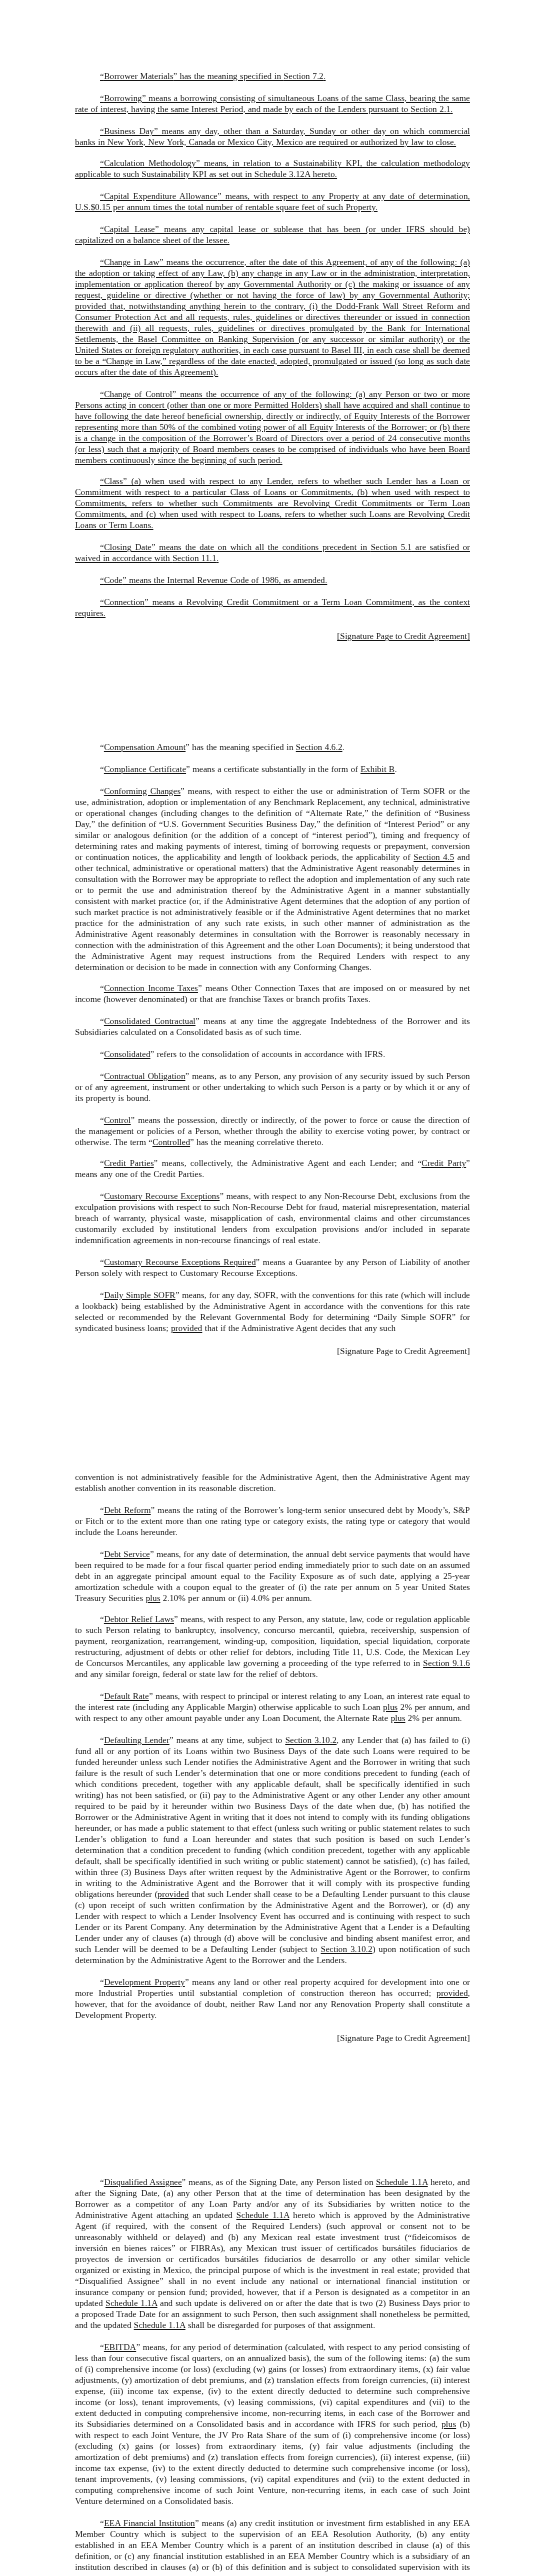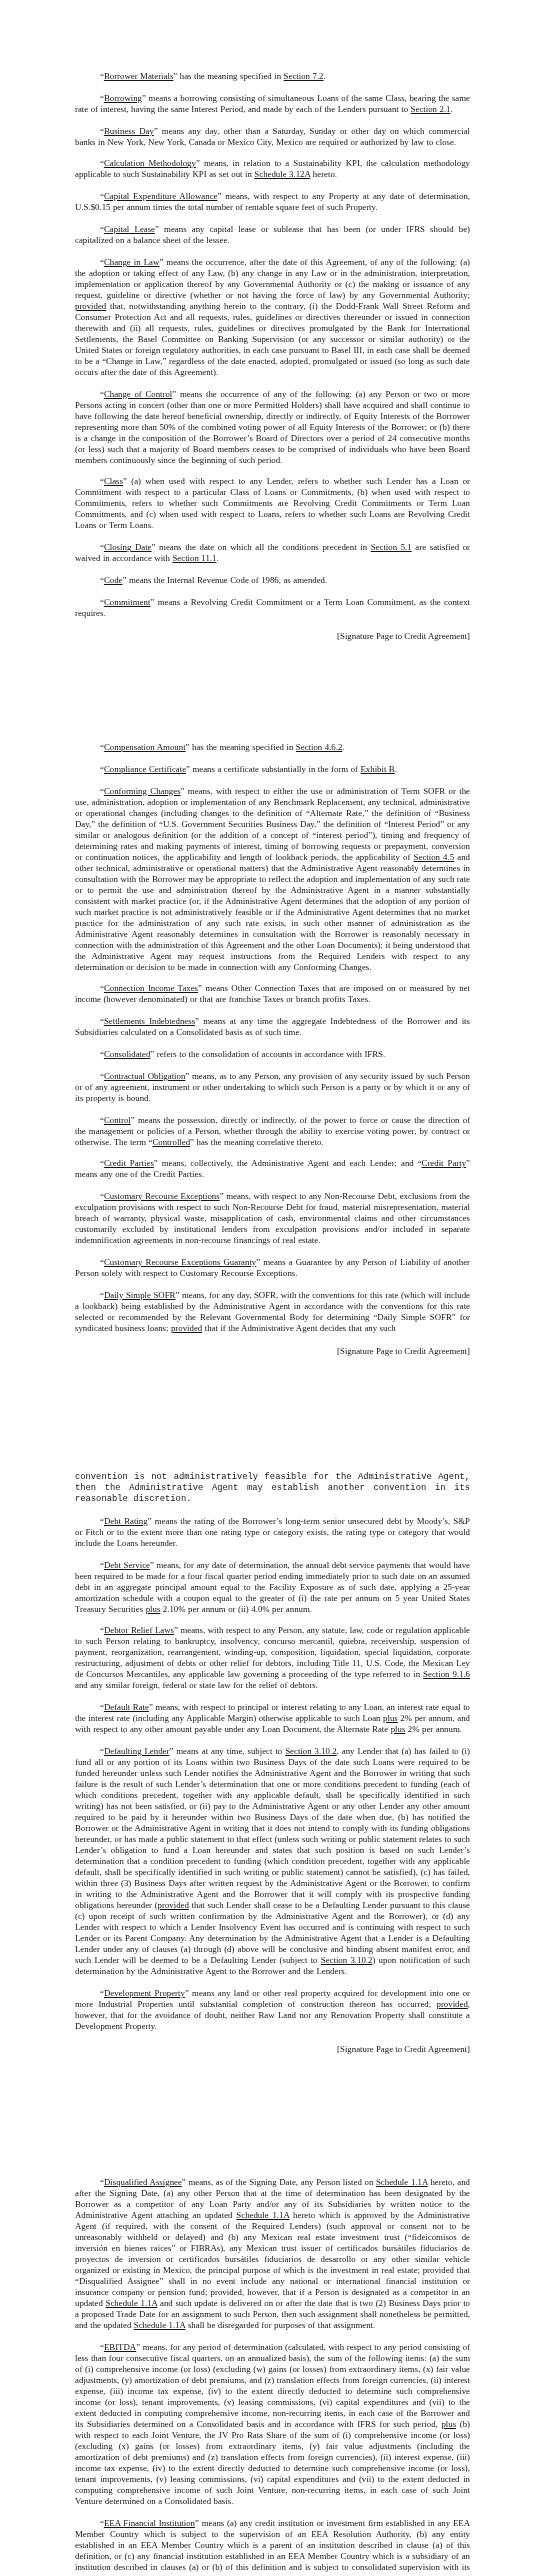--- a/index.html
+++ b/index.html
@@ -12,30 +12,30 @@
     color:#141414;
   }
   .page{
     position:absolute;
     left:75px;
     width:395px;
     font-size:8.8px;
     line-height:11px;
     text-align:justify;
   }
-  .page:nth-child(1){top:71px;}
+  .page:nth-child(1){top:71px;text-decoration:underline;}
   .page:nth-child(2){top:742px;}
   .page:nth-child(3){top:1472px;}
   .page:nth-child(4){top:2177px;}
   .page p{
     margin:0 0 10.8px 0;
     text-indent:25px;
     word-spacing:0.3px;
   }
-  .page p.cont{text-indent:0;font-family:Liberation Mono, monospace;}
+  .page p.cont{text-indent:0;}
   .u{text-decoration:underline;}
   .footer{
     margin-top:12.4px;
     text-align:right;
     text-indent:0;
   }
 </style>
 </head>
 <body>
 
@@ -45,41 +45,41 @@
       <p><span>“</span><span class="u">Borrowing</span><span>” means a borrowing consisting of simultaneous Loans of the same Class, bearing the same rate of interest, having the same Interest Period, and made by each of the Lenders pursuant to </span><span class="u">Section 2.1</span><span>.</span></p>
       <p><span>“</span><span class="u">Business Day</span><span>” means any day, other than a Saturday, Sunday or other day on which commercial banks in New York, New York, Canada or Mexico City, Mexico are required or authorized by law to close.</span></p>
       <p><span>“</span><span class="u">Calculation Methodology</span><span>” means, in relation to a Sustainability KPI, the calculation methodology applicable to such Sustainability KPI as set out in </span><span class="u">Schedule 3.12A</span><span> hereto.</span></p>
       <p><span>“</span><span class="u">Capital Expenditure Allowance</span><span>” means, with respect to any Property at any date of determination, U.S.$0.15 per annum times the total number of rentable square feet of such Property.</span></p>
       <p><span>“</span><span class="u">Capital Lease</span><span>” means any capital lease or sublease that has been (or under IFRS should be) capitalized on a balance sheet of the lessee.</span></p>
       <p><span>“</span><span class="u">Change in Law</span><span>” means the occurrence, after the date of this Agreement, of any of the following: (a) the adoption or taking effect of any Law, (b) any change in any Law or in the administration, interpretation, implementation or application thereof by any Governmental Authority or (c) the making or issuance of any request, guideline or directive (whether or not having the force of law) by any Governmental Authority; </span><span class="u">provided</span><span> that, notwithstanding anything herein to the contrary, (i) the Dodd-Frank Wall Street Reform and Consumer Protection Act and all requests, rules, guidelines or directives thereunder or issued in connection therewith and (ii) all requests, rules, guidelines or directives promulgated by the Bank for International Settlements, the Basel Committee on Banking Supervision (or any successor or similar authority) or the United States or foreign regulatory authorities, in each case pursuant to Basel III, in each case shall be deemed to be a “Change in Law,” regardless of the date enacted, adopted, promulgated or issued (so long as such date occurs after the date of this Agreement).</span></p>
       <p><span>“</span><span class="u">Change of Control</span><span>” means the occurrence of any of the following: (a) any Person or two or more Persons acting in concert (other than one or more Permitted Holders) shall have acquired and shall continue to have following the date hereof beneficial ownership, directly or indirectly, of Equity Interests of the Borrower representing more than 50% of the combined voting power of all Equity Interests of the Borrower; or (b) there is a change in the composition of the Borrower’s Board of Directors over a period of 24 consecutive months (or less) such that a majority of Board members ceases to be comprised of individuals who have been Board members continuously since the beginning of such period.</span></p>
       <p><span>“</span><span class="u">Class</span><span>” (a) when used with respect to any Lender, refers to whether such Lender has a Loan or Commitment with respect to a particular Class of Loans or Commitments, (b) when used with respect to Commitments, refers to whether such Commitments are Revolving Credit Commitments or Term Loan Commitments, and (c) when used with respect to Loans, refers to whether such Loans are Revolving Credit Loans or Term Loans.</span></p>
       <p><span>“</span><span class="u">Closing Date</span><span>” means the date on which all the conditions precedent in </span><span class="u">Section 5.1</span><span> are satisfied or waived in accordance with </span><span class="u">Section 11.1</span><span>.</span></p>
       <p><span>“</span><span class="u">Code</span><span>” means the Internal Revenue Code of 1986, as amended.</span></p>
-      <p><span>“</span><span class="u">Commitment</span><span>” means a Revolving Credit Commitment or a Term Loan Commitment, as the context requires.</span></p>
+      <p><span>“</span><span class="u">Connection</span><span>” means a Revolving Credit Commitment or a Term Loan Commitment, as the context requires.</span></p>
       <div class="footer">[Signature Page to Credit Agreement]</div>
     </div>
     <div class="page">
       <p><span>“</span><span class="u">Compensation Amount</span><span>” has the meaning specified in </span><span class="u">Section 4.6.2</span><span>.</span></p>
       <p><span>“</span><span class="u">Compliance Certificate</span><span>” means a certificate substantially in the form of </span><span class="u">Exhibit B</span><span>.</span></p>
       <p><span>“</span><span class="u">Conforming Changes</span><span>” means, with respect to either the use or administration of Term SOFR or the use, administration, adoption or implementation of any Benchmark Replacement, any technical, administrative or operational changes (including changes to the definition of “Alternate Rate,” the definition of “Business Day,” the definition of “U.S. Government Securities Business Day,” the definition of “Interest Period” or any similar or analogous definition (or the addition of a concept of “interest period”), timing and frequency of determining rates and making payments of interest, timing of borrowing requests or prepayment, conversion or continuation notices, the applicability and length of lookback periods, the applicability of </span><span class="u">Section 4.5</span><span> and other technical, administrative or operational matters) that the Administrative Agent reasonably determines in consultation with the Borrower may be appropriate to reflect the adoption and implementation of any such rate or to permit the use and administration thereof by the Administrative Agent in a manner substantially consistent with market practice (or, if the Administrative Agent determines that the adoption of any portion of such market practice is not administratively feasible or if the Administrative Agent determines that no market practice for the administration of any such rate exists, in such other manner of administration as the Administrative Agent reasonably determines in consultation with the Borrower is reasonably necessary in connection with the administration of this Agreement and the other Loan Documents); it being understood that the Administrative Agent may request instructions from the Required Lenders with respect to any determination or decision to be made in connection with any Conforming Changes.</span></p>
       <p><span>“</span><span class="u">Connection Income Taxes</span><span>” means Other Connection Taxes that are imposed on or measured by net income (however denominated) or that are franchise Taxes or branch profits Taxes.</span></p>
-      <p><span>“</span><span class="u">Settlements Indebtedness</span><span>” means at any time the aggregate Indebtedness of the Borrower and its Subsidiaries calculated on a Consolidated basis as of such time.</span></p>
+      <p><span>“</span><span class="u">Consolidated Contractual</span><span>” means at any time the aggregate Indebtedness of the Borrower and its Subsidiaries calculated on a Consolidated basis as of such time.</span></p>
       <p><span>“</span><span class="u">Consolidated</span><span>” refers to the consolidation of accounts in accordance with IFRS.</span></p>
       <p><span>“</span><span class="u">Contractual Obligation</span><span>” means, as to any Person, any provision of any security issued by such Person or of any agreement, instrument or other undertaking to which such Person is a party or by which it or any of its property is bound.</span></p>
       <p><span>“</span><span class="u">Control</span><span>” means the possession, directly or indirectly, of the power to force or cause the direction of the management or policies of a Person, whether through the ability to exercise voting power, by contract or otherwise. The term “</span><span class="u">Controlled</span><span>” has the meaning correlative thereto.</span></p>
       <p><span>“</span><span class="u">Credit Parties</span><span>” means, collectively, the Administrative Agent and each Lender; and “</span><span class="u">Credit Party</span><span>” means any one of the Credit Parties.</span></p>
       <p><span>“</span><span class="u">Customary Recourse Exceptions</span><span>” means, with respect to any Non-Recourse Debt, exclusions from the exculpation provisions with respect to such Non-Recourse Debt for fraud, material misrepresentation, material breach of warranty, physical waste, misapplication of cash, environmental claims and other circumstances customarily excluded by institutional lenders from exculpation provisions and/or included in separate indemnification agreements in non-recourse financings of real estate.</span></p>
-      <p><span>“</span><span class="u">Customary Recourse Exceptions Guaranty</span><span>” means a Guarantee by any Person of Liability of another Person solely with respect to Customary Recourse Exceptions.</span></p>
+      <p><span>“</span><span class="u">Customary Recourse Exceptions Required</span><span>” means a Guarantee by any Person of Liability of another Person solely with respect to Customary Recourse Exceptions.</span></p>
       <p><span>“</span><span class="u">Daily Simple SOFR</span><span>” means, for any day, SOFR, with the conventions for this rate (which will include a lookback) being established by the Administrative Agent in accordance with the conventions for this rate selected or recommended by the Relevant Governmental Body for determining “Daily Simple SOFR” for syndicated business loans; </span><span class="u">provided</span><span> that if the Administrative Agent decides that any such</span></p>
       <div class="footer">[Signature Page to Credit Agreement]</div>
     </div>
     <div class="page">
       <p class="cont"><span>convention is not administratively feasible for the Administrative Agent, then the Administrative Agent may establish another convention in its reasonable discretion.</span></p>
-      <p><span>“</span><span class="u">Debt Rating</span><span>” means the rating of the Borrower’s long-term senior unsecured debt by Moody’s, S&amp;P or Fitch or to the extent more than one rating type or category exists, the rating type or category that would include the Loans hereunder.</span></p>
+      <p><span>“</span><span class="u">Debt Reform</span><span>” means the rating of the Borrower’s long-term senior unsecured debt by Moody’s, S&amp;P or Fitch or to the extent more than one rating type or category exists, the rating type or category that would include the Loans hereunder.</span></p>
       <p><span>“</span><span class="u">Debt Service</span><span>” means, for any date of determination, the annual debt service payments that would have been required to be made for a four fiscal quarter period ending immediately prior to such date on an assumed debt in an aggregate principal amount equal to the Facility Exposure as of such date, applying a 25-year amortization schedule with a coupon equal to the greater of (i) the rate per annum on 5 year United States Treasury Securities </span><span class="u">plus</span><span> 2.10% per annum or (ii) 4.0% per annum.</span></p>
       <p><span>“</span><span class="u">Debtor Relief Laws</span><span>” means, with respect to any Person, any statute, law, code or regulation applicable to such Person relating to bankruptcy, insolvency, concurso mercantil, quiebra, receivership, suspension of payment, reorganization, rearrangement, winding-up, composition, liquidation, special liquidation, corporate restructuring, adjustment of debts or other relief for debtors, including Title 11, U.S. Code, the Mexican Ley de Concursos Mercantiles, any applicable law governing a proceeding of the type referred to in </span><span class="u">Section 9.1.6</span><span> and any similar foreign, federal or state law for the relief of debtors.</span></p>
       <p><span>“</span><span class="u">Default Rate</span><span>” means, with respect to principal or interest relating to any Loan, an interest rate equal to the interest rate (including any Applicable Margin) otherwise applicable to such Loan </span><span class="u">plus</span><span> 2% per annum, and with respect to any other amount payable under any Loan Document, the Alternate Rate </span><span class="u">plus</span><span> 2% per annum.</span></p>
       <p><span>“</span><span class="u">Defaulting Lender</span><span>” means at any time, subject to </span><span class="u">Section 3.10.2</span><span>, any Lender that (a) has failed to (i) fund all or any portion of its Loans within two Business Days of the date such Loans were required to be funded hereunder unless such Lender notifies the Administrative Agent and the Borrower in writing that such failure is the result of such Lender’s determination that one or more conditions precedent to funding (each of which conditions precedent, together with any applicable default, shall be specifically identified in such writing) has not been satisfied, or (ii) pay to the Administrative Agent or any other Lender any other amount required to be paid by it hereunder within two Business Days of the date when due, (b) has notified the Borrower or the Administrative Agent in writing that it does not intend to comply with its funding obligations hereunder, or has made a public statement to that effect (unless such writing or public statement relates to such Lender’s obligation to fund a Loan hereunder and states that such position is based on such Lender’s determination that a condition precedent to funding (which condition precedent, together with any applicable default, shall be specifically identified in such writing or public statement) cannot be satisfied), (c) has failed, within three (3) Business Days after written request by the Administrative Agent or the Borrower, to confirm in writing to the Administrative Agent and the Borrower that it will comply with its prospective funding obligations hereunder (</span><span class="u">provided</span><span> that such Lender shall cease to be a Defaulting Lender pursuant to this clause (c) upon receipt of such written confirmation by the Administrative Agent and the Borrower), or (d) any Lender with respect to which a Lender Insolvency Event has occurred and is continuing with respect to such Lender or its Parent Company.  Any determination by the Administrative Agent that a Lender is a Defaulting Lender under any of clauses (a) through (d) above will be conclusive and binding absent manifest error, and such Lender will be deemed to be a Defaulting Lender (subject to </span><span class="u">Section 3.10.2</span><span>) upon notification of such determination by the Administrative Agent to the Borrower and the Lenders.</span></p>
       <p><span>“</span><span class="u">Development Property</span><span>” means any land or other real property acquired for development into one or more Industrial Properties until substantial completion of construction thereon has occurred; </span><span class="u">provided</span><span>, however, that for the avoidance of doubt, neither Raw Land nor any Renovation Property shall constitute a Development Property.</span></p>
       <div class="footer">[Signature Page to Credit Agreement]</div>
     </div>
     <div class="page">
       <p><span>“</span><span class="u">Disqualified Assignee</span><span>” means, as of the Signing Date, any Person listed on </span><span class="u">Schedule 1.1A</span><span> hereto, and after the Signing Date, (a) any other Person that at the time of determination has been designated by the Borrower as a competitor of any Loan Party and/or any of its Subsidiaries by written notice to the Administrative Agent attaching an updated </span><span class="u">Schedule 1.1A</span><span> hereto which is approved by the Administrative Agent (if required, with the consent of the Required Lenders) (such approval or consent not to be unreasonably withheld or delayed) and (b) any Mexican real estate investment trust (“fideicomisos de inversión en bienes raices” or FIBRAs), any Mexican trust issuer of certificados bursátiles fiduciarios de proyectos de inversion or certificados bursátiles fiduciarios de desarrollo or any other similar vehicle organized or existing in Mexico, the principal purpose of which is the investment in real estate; provided that “Disqualified Assignee” shall in no event include any national or international financial institution or insurance company or pension fund; provided, however, that if a Person is designated as a competitor in an updated </span><span class="u">Schedule 1.1A</span><span> and such update is delivered on or after the date that is two (2) Business Days prior to a proposed Trade Date for an assignment to such Person, then such assignment shall nonetheless be permitted, and the updated </span><span class="u">Schedule 1.1A</span><span> shall be disregarded for purposes of that assignment.</span></p>
       <p><span>“</span><span class="u">EBITDA</span><span>” means, for any period of determination (calculated, with respect to any period consisting of less than four consecutive fiscal quarters, on an annualized basis), the sum of the following items: (a) the sum of (i) comprehensive income (or loss) (excluding (w) gains (or losses) from extraordinary items, (x) fair value adjustments, (y) amortization of debt premiums, and (z) translation effects from foreign currencies, (ii) interest expense, (iii) income tax expense, (iv) to the extent directly deducted to determine such comprehensive income (or loss), tenant improvements, (v) leasing commissions, (vi) capital expenditures and (vii) to the extent deducted in computing comprehensive income, non-recurring items, in each case of the Borrower and its Subsidiaries determined on a Consolidated basis and in accordance with IFRS for such period, </span><span class="u">plus</span><span> (b) with respect to each Joint Venture, the JV Pro Rata Share of the sum of (i) comprehensive income (or loss) (excluding (x) gains (or losses) from extraordinary items, (y) fair value adjustments (including the amortization of debt premiums) and (z) translation effects from foreign currencies), (ii) interest expense, (iii) income tax expense, (iv) to the extent directly deducted to determine such comprehensive income (or loss), tenant improvements, (v) leasing commissions, (vi) capital expenditures and (vii) to the extent deducted in computing comprehensive income of such Joint Venture, non-recurring items, in each case of such Joint Venture determined on a Consolidated basis.</span></p>

